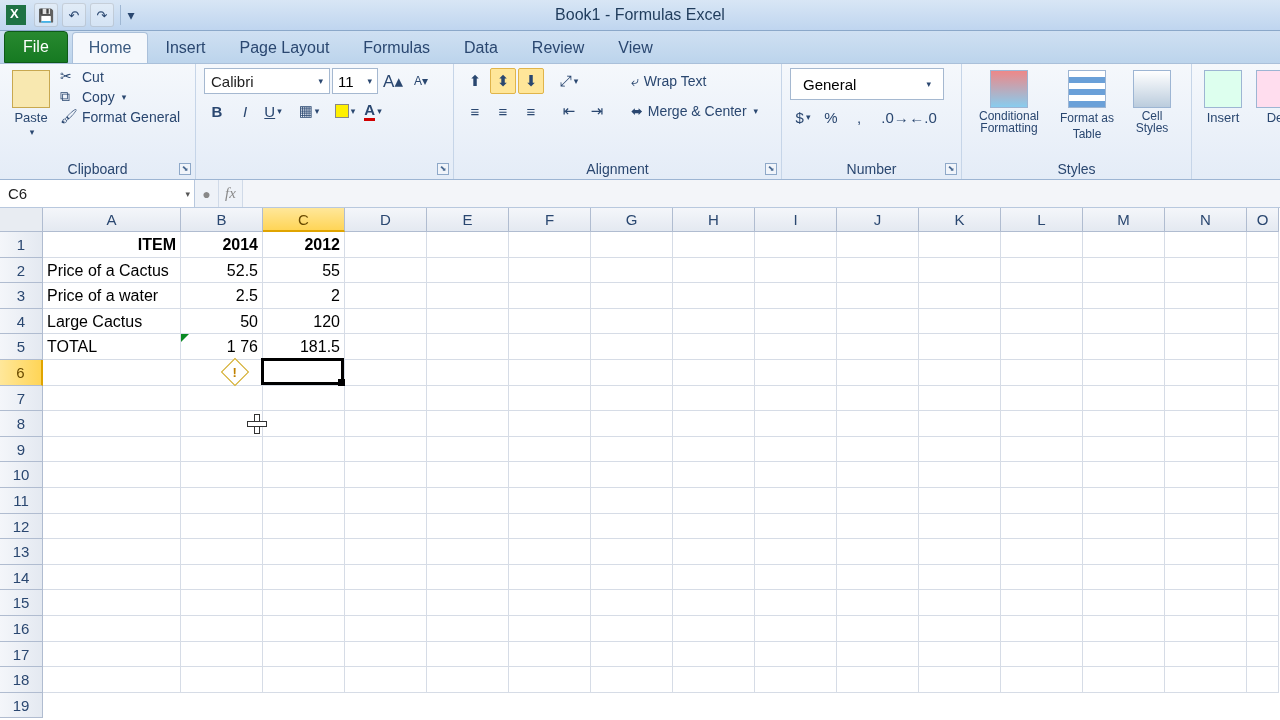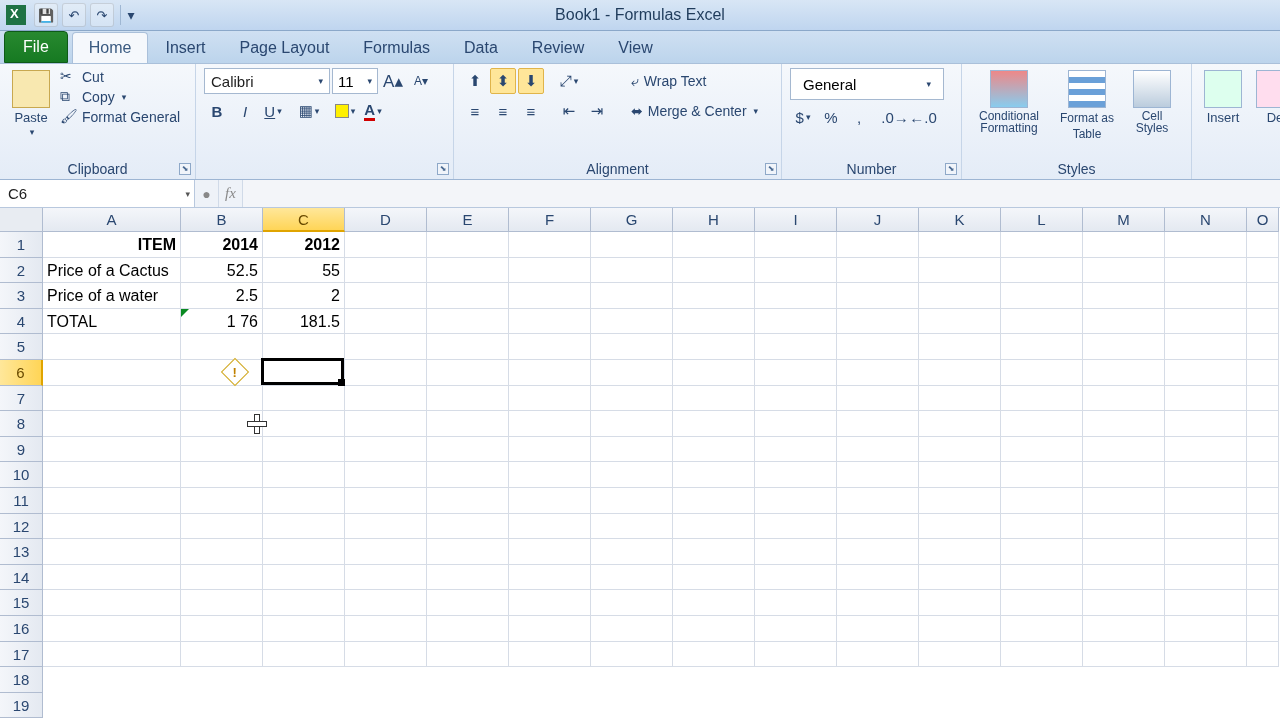--- a/index.html
+++ b/index.html
@@ -352,20 +352,37 @@
         <div class="cell" style="width: 82px;"></div>
         <div class="cell" style="width: 82px;"></div>
         <div class="cell" style="width: 82px;"></div>
         <div class="cell" style="width: 82px;"></div>
         <div class="cell" style="width: 82px;"></div>
         <div class="cell" style="width: 82px;"></div>
         <div class="cell" style="width: 82px;"></div>
         <div class="cell" style="width: 32px;"></div>
       </div>
       <div class="row">
+        <div class="cell" style="width: 138px;"><span>Large Cactus</span></div>
+        <div class="cell num" style="width: 82px;"><span>50</span></div>
+        <div class="cell num" style="width: 82px;"><span>120</span></div>
+        <div class="cell" style="width: 82px;"></div>
+        <div class="cell" style="width: 82px;"></div>
+        <div class="cell" style="width: 82px;"></div>
+        <div class="cell" style="width: 82px;"></div>
+        <div class="cell" style="width: 82px;"></div>
+        <div class="cell" style="width: 82px;"></div>
+        <div class="cell" style="width: 82px;"></div>
+        <div class="cell" style="width: 82px;"></div>
+        <div class="cell" style="width: 82px;"></div>
+        <div class="cell" style="width: 82px;"></div>
+        <div class="cell" style="width: 82px;"></div>
+        <div class="cell" style="width: 32px;"></div>
+      </div>
+      <div class="row">
         <div class="cell" style="width: 138px;"><span>TOTAL</span></div>
         <div class="cell num" style="width: 82px;"><div class="err-marker"></div><span>1   76</span></div>
         <div class="cell num" style="width: 82px;"><span>181.5</span></div>
         <div class="cell" style="width: 82px;"></div>
         <div class="cell" style="width: 82px;"></div>
         <div class="cell" style="width: 82px;"></div>
         <div class="cell" style="width: 82px;"></div>
         <div class="cell" style="width: 82px;"></div>
         <div class="cell" style="width: 82px;"></div>
         <div class="cell" style="width: 82px;"></div>

